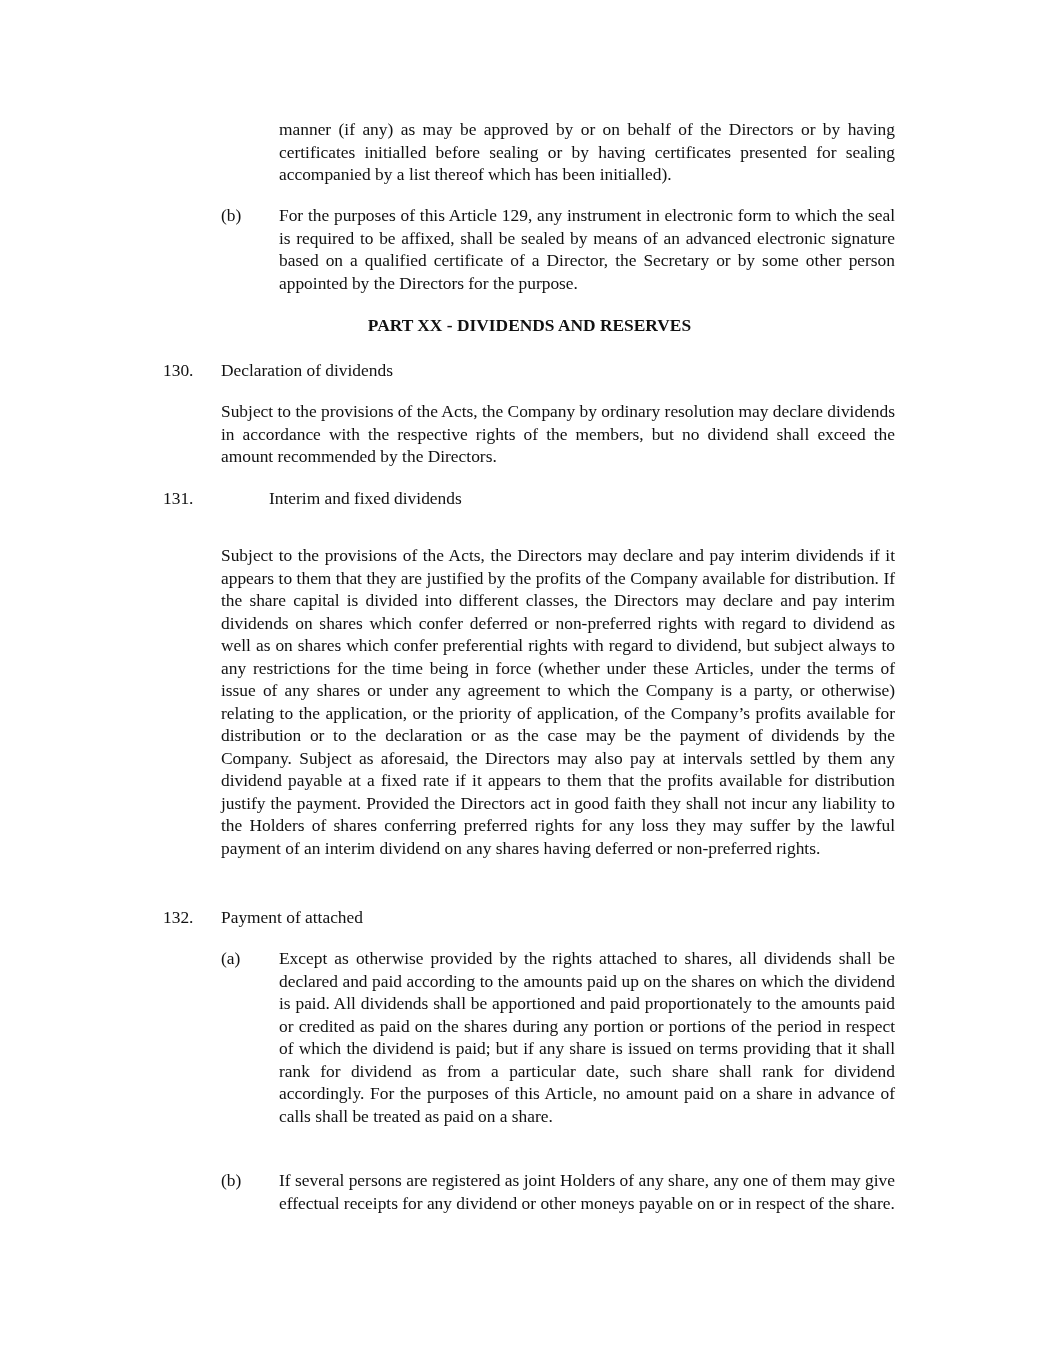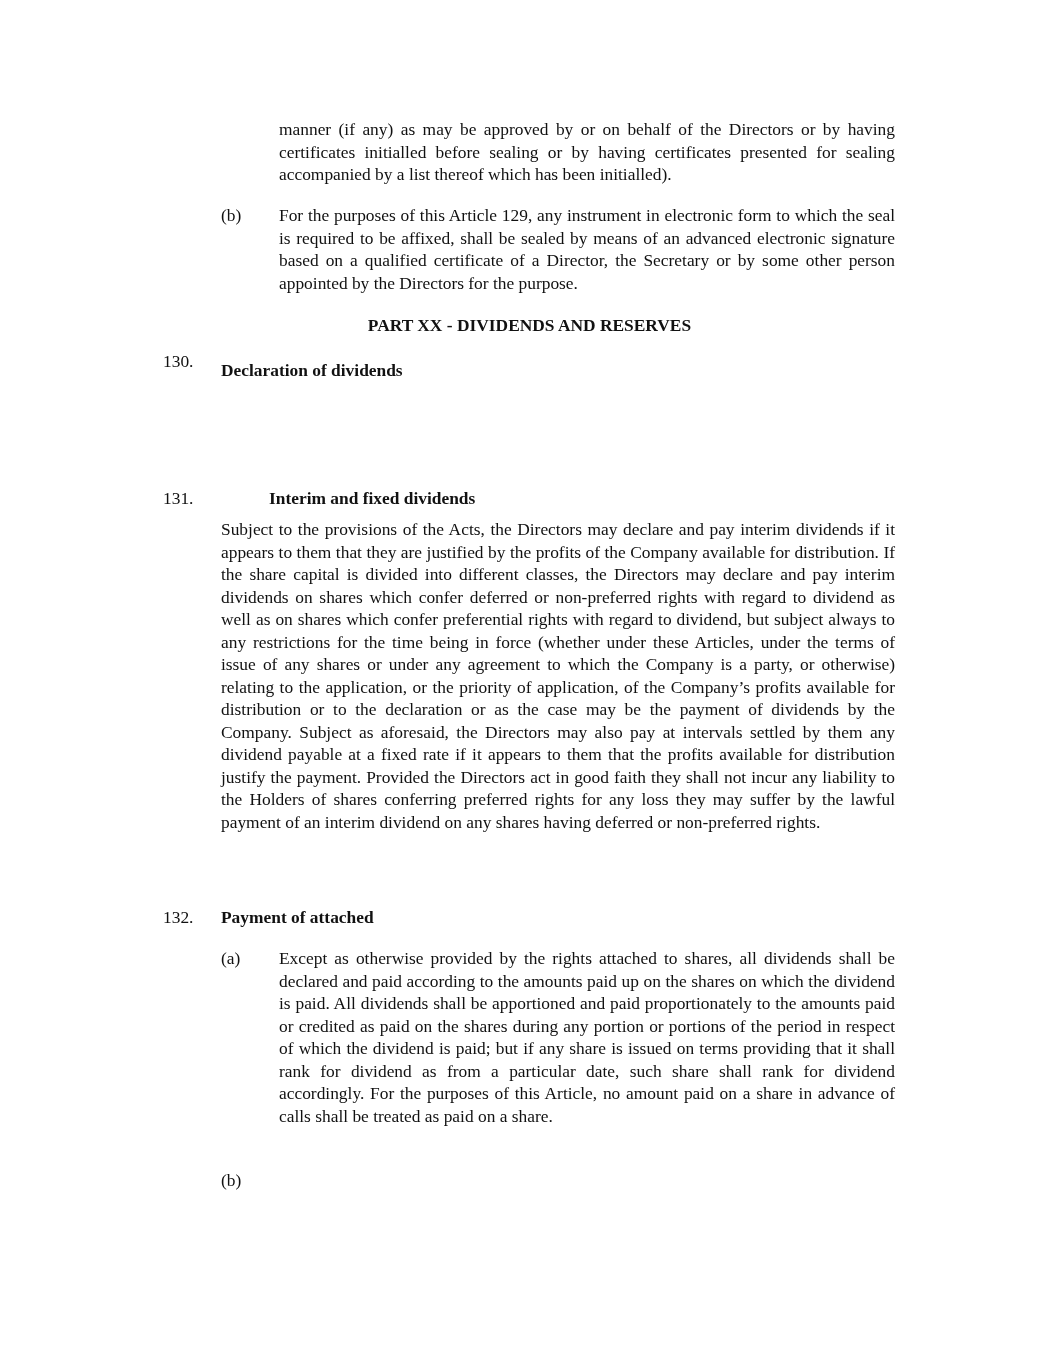--- a/index.html
+++ b/index.html
@@ -56,21 +56,21 @@
       top: 314px;
       padding-left: 2px;
     }
     .article-num {
       position: absolute;
       left: 163px;
     }
     .article-title {
       position: absolute;
       left: 221px;
-      font-weight: bold;
+      font-weight: normal;
     }
     .article-body {
       position: absolute;
       left: 221px;
       width: 674px;
     }
   </style>
 </head>
 <body>
 
@@ -80,34 +80,38 @@
     <p class="just">manner (if any) as may be approved by or on behalf of the Directors or by having certificates initialled before sealing or by having certificates presented for sealing accompanied by a list thereof which has been initialled).</p>
   </div>
 
   <div class="sub-item" style="top:204px; height:92px;">
     <span class="sub-label">(b)</span>
     <p class="just sub-text" style="top:0;">For the purposes of this Article 129, any instrument in electronic form to which the seal is required to be affixed, shall be sealed by means of an advanced electronic signature based on a qualified certificate of a Director, the Secretary or by some other person appointed by the Directors for the purpose.</p>
   </div>
 
   <div class="part-heading">PART XX - DIVIDENDS AND RESERVES</div>
 
-  <span class="article-num" style="top:350px;">130.</span>
+  <span class="article-num" style="top:359px;">130.</span>
   <span class="article-title" style="top:359px;">Declaration of dividends</span>
+  <div class="article-body" style="top:400px;">
+    <p class="just">Subject to the provisions of the Acts, the Company by ordinary resolution may declare dividends in accordance with the respective rights of the members, but no dividend shall exceed the amount recommended by the Directors.</p>
+  </div>
 
   <span class="article-num" style="top:487px;text-align:center;">131.</span>
   <span class="article-title" style="top:487px;margin-left:48px;">Interim and fixed dividends</span>
-  <div class="article-body" style="top:518px;">
+  <div class="article-body" style="top:544px;">
     <p class="just">Subject to the provisions of the Acts, the Directors may declare and pay interim dividends if it appears to them that they are justified by the profits of the Company available for distribution.  If the share capital is divided into different classes, the Directors may declare and pay interim dividends on shares which confer deferred or non-preferred rights with regard to dividend as well as on shares which confer preferential rights with regard to dividend, but subject always to any restrictions for the time being in force (whether under these Articles, under the terms of issue of any shares or under any agreement to which the Company is a party, or otherwise) relating to the application, or the priority of application, of the Company’s profits available for distribution or to the declaration or as the case may be the payment of dividends by the Company.  Subject as aforesaid, the Directors may also pay at intervals settled by them any dividend payable at a fixed rate if it appears to them that the profits available for distribution justify the payment.  Provided the Directors act in good faith they shall not incur any liability to the Holders of shares conferring preferred rights for any loss they may suffer by the lawful payment of an interim dividend on any shares having deferred or non-preferred rights.</p>
   </div>
 
   <span class="article-num" style="top:906px;">132.</span>
   <span class="article-title" style="top:906px;">Payment of attached</span>
 
   <div class="sub-item" style="top:947px; height:205px;">
     <span class="sub-label">(a)</span>
     <p class="just sub-text" style="top:0;">Except as otherwise provided by the rights attached to shares, all dividends shall be declared and paid according to the amounts paid up on the shares on which the dividend is paid.  All dividends shall be apportioned and paid proportionately to the amounts paid or credited as paid on the shares during any portion or portions of the period in respect of which the dividend is paid; but if any share is issued on terms providing that it shall rank for dividend as from a particular date, such share shall rank for dividend accordingly.  For the purposes of this Article, no amount paid on a share in advance of calls shall be treated as paid on a share.</p>
   </div>
 
   <div class="sub-item" style="top:1169px; height:70px;">
     <span class="sub-label">(b)</span>
+    <p class="just sub-text" style="top:0;">If several persons are registered as joint Holders of any share, any one of them may give effectual receipts for any dividend or other moneys payable on or in respect of the share.</p>
   </div>
 
 </div>
 
 </body></html>

